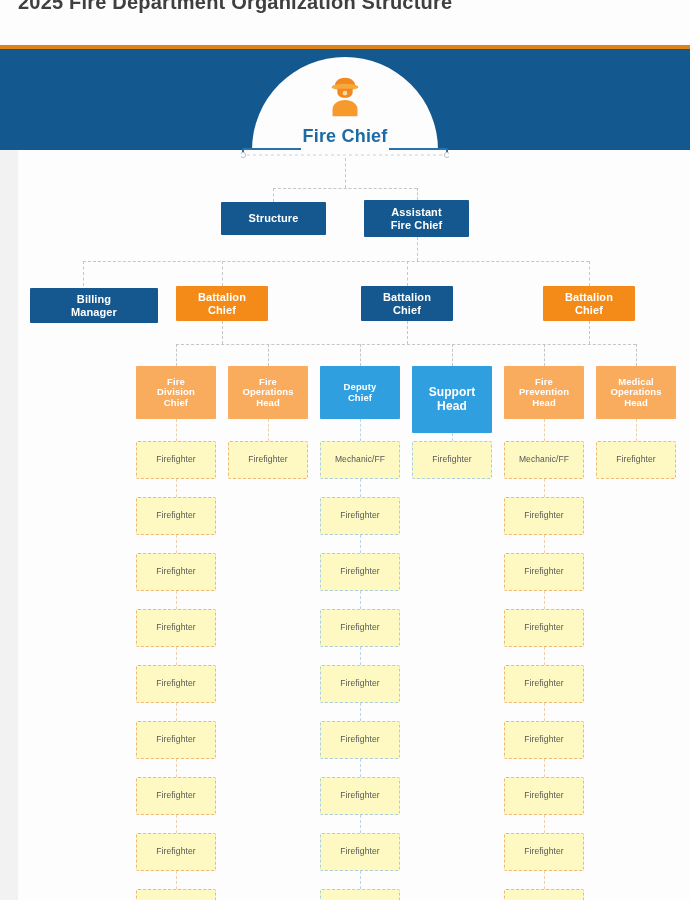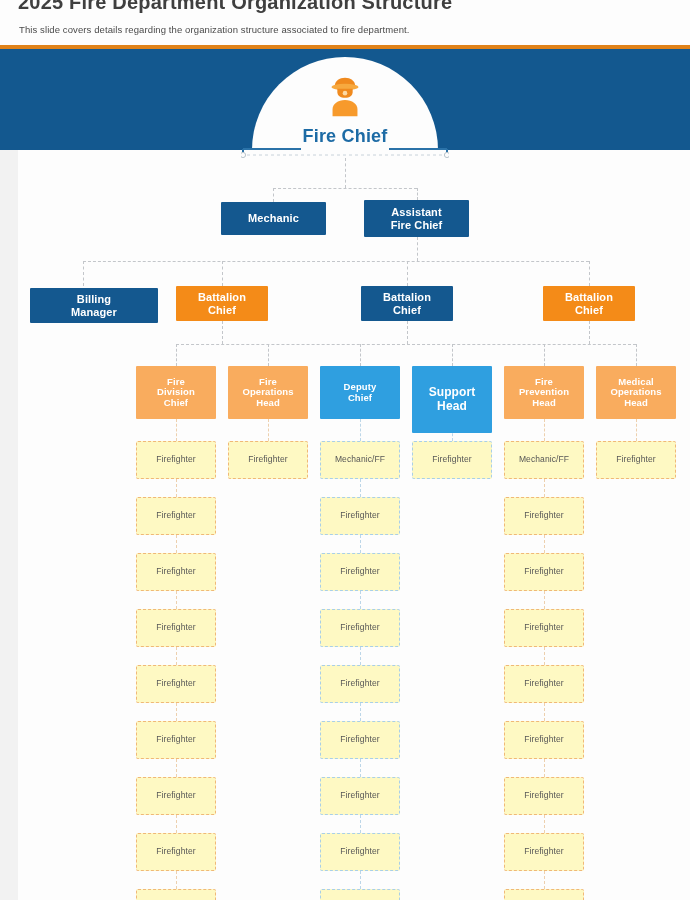--- a/index.html
+++ b/index.html
@@ -106,21 +106,20 @@
   }
 </style>
 </head>
 <body>
 
 <div id="page">
 
   <div class="left-strip"></div>
 
   <div class="slide-title">2025 Fire Department Organization Structure</div>
-  <div class="slide-subtitle">This slide covers details regarding the organization structure associated to fire department.</div>
 
   <div class="orange-rule"></div>
   <div class="blue-banner"></div>
   <div class="banner-dome"></div>
 
   <svg class="chief-icon" viewBox="0 0 48 48">
     <path d="M24 4c-6 0-10 3.2-10.6 7.6h21.2C33.9 7.2 30 4 24 4z" fill="#f08a1e"></path>
     <ellipse cx="24" cy="13.5" rx="14" ry="3.4" fill="#f7a93f"></ellipse>
     <path d="M16 15.5h16v3.2c0 3.6-3.2 6.2-8 6.2s-8-2.6-8-6.2z" fill="#f08a1e"></path>
     <circle cx="24" cy="20" r="2.4" fill="#fcd9a4"></circle>
@@ -184,21 +183,21 @@
       <div class="vline o" style="left: 544px; top: 479px; height: 18px;"></div>
       <div class="vline o" style="left: 544px; top: 535px; height: 18px;"></div>
       <div class="vline o" style="left: 544px; top: 591px; height: 18px;"></div>
       <div class="vline o" style="left: 544px; top: 647px; height: 18px;"></div>
       <div class="vline o" style="left: 544px; top: 703px; height: 18px;"></div>
       <div class="vline o" style="left: 544px; top: 759px; height: 18px;"></div>
       <div class="vline o" style="left: 544px; top: 815px; height: 18px;"></div>
       <div class="vline o" style="left: 544px; top: 871px; height: 18px;"></div>
     </div>
   <div id="nodes">
-      <div class="node solid blue-dark" style="left: 221px; top: 202px; width: 105px; height: 33px; font-size: 11px;">Mechanic</div>
+      <div class="node solid blue-dark" style="left: 221px; top: 202px; width: 105px; height: 33px; font-size: 11px;">Structure</div>
       <div class="node solid blue-dark" style="left: 364px; top: 200px; width: 105px; height: 37px; font-size: 11px;">Assistant<br>Fire Chief</div>
       <div class="node solid blue-dark" style="left: 30px; top: 288px; width: 128px; height: 35px; font-size: 11px;">Billing<br>Manager</div>
       <div class="node solid orange" style="left: 176px; top: 286px; width: 92px; height: 35px; font-size: 11px;">Battalion<br>Chief</div>
       <div class="node solid blue-dark" style="left: 361px; top: 286px; width: 92px; height: 35px; font-size: 11px;">Battalion<br>Chief</div>
       <div class="node solid orange" style="left: 543px; top: 286px; width: 92px; height: 35px; font-size: 11px;">Battalion<br>Chief</div>
       <div class="node solid orange-lite" style="left: 136px; top: 366px; width: 80px; height: 53px; font-size: 9.5px;">Fire<br>Division<br>Chief</div>
       <div class="node solid orange-lite" style="left: 228px; top: 366px; width: 80px; height: 53px; font-size: 9.5px;">Fire<br>Operations<br>Head</div>
       <div class="node solid blue-lite" style="left: 320px; top: 366px; width: 80px; height: 53px; font-size: 9.5px;">Deputy<br>Chief</div>
       <div class="node solid blue-lite" style="left: 412px; top: 366px; width: 80px; height: 67px; font-size: 12px;">Support<br>Head</div>
       <div class="node solid orange-lite" style="left: 504px; top: 366px; width: 80px; height: 53px; font-size: 9.5px;">Fire<br>Prevention<br>Head</div>

